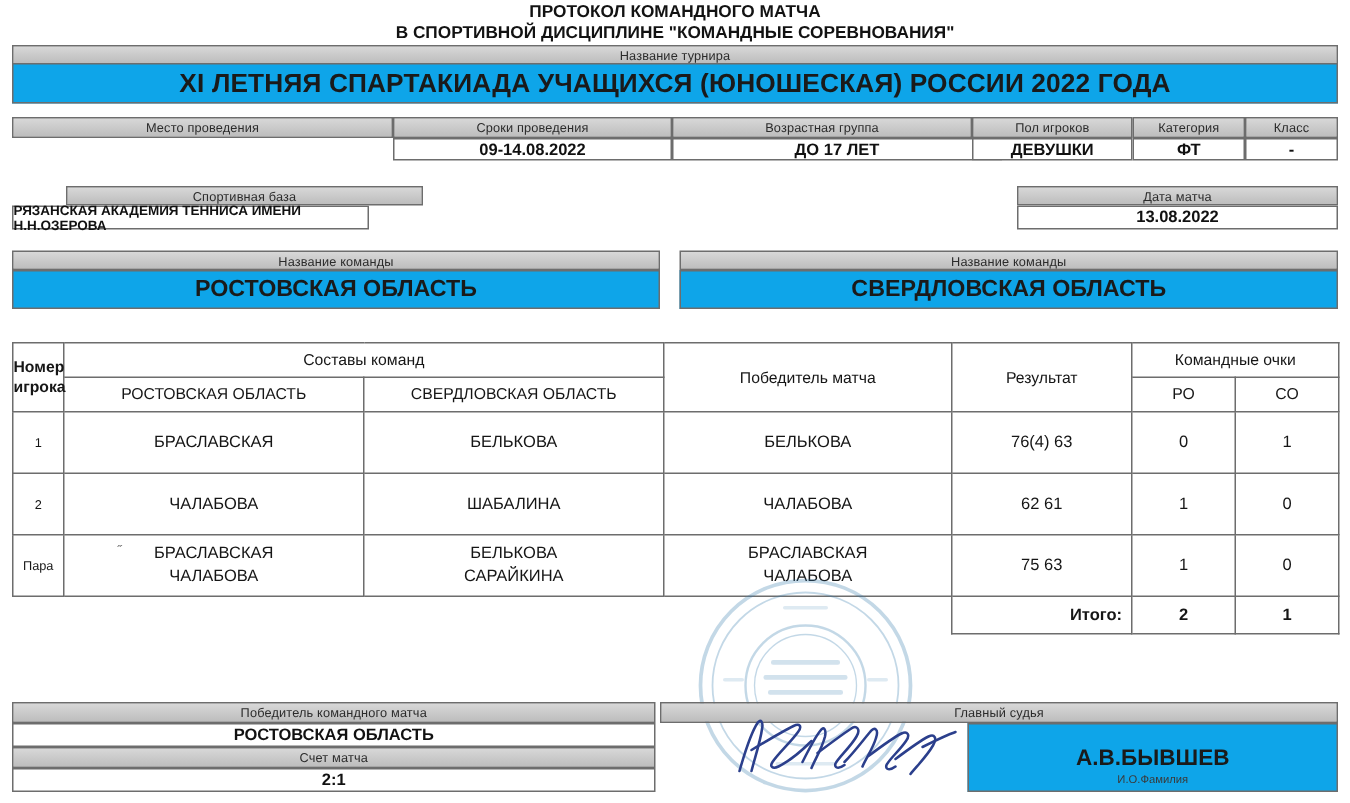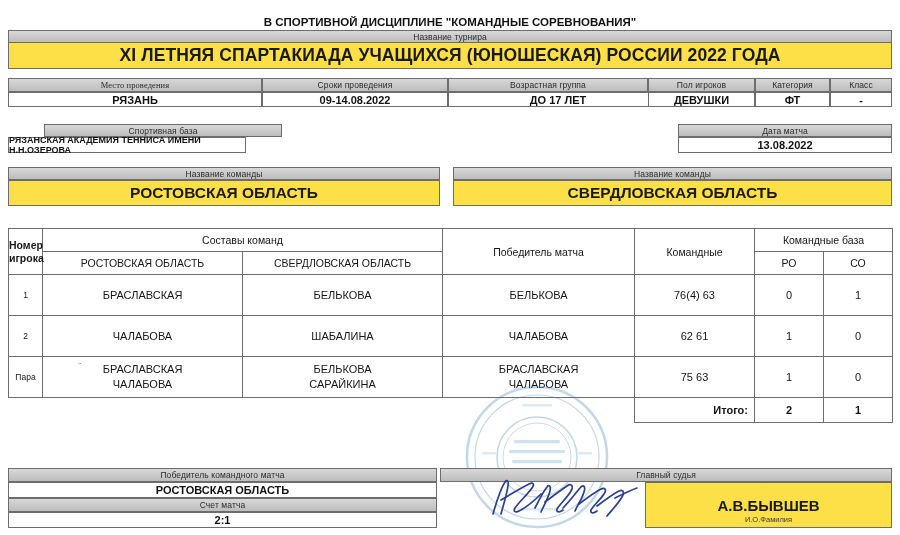--- a/index.html
+++ b/index.html
@@ -21,21 +21,21 @@
     position: absolute;
     inset: 0;
     width: 900px;
     height: 535px;
   }
 
   
   .abs { position: absolute; box-sizing: border-box; }
   .cellbox {
     border: 1px solid #6d6d6d;
-    background: #fde047;
+    background: #0ea5e9;
   }
   .lbl {
     background: linear-gradient(180deg, #d8d8d8 0%, #c9c9c9 55%, #bdbdbd 100%);
     border: 1px solid #6d6d6d;
     color: #2b2b2b;
     font-size: 8.5px;
     letter-spacing: .1px;
   }
   .val {
     border: 1px solid #6d6d6d;
@@ -167,33 +167,33 @@
     width: 150px; height: 150px;
     opacity: .30;
     pointer-events: none;
   }
 </style>
 </head>
 <body>
 
 <div class="page">
 
+  <div class="doc-title" id="title-line-1">ПРОТОКОЛ КОМАНДНОГО МАТЧА</div>
   <div class="doc-title" id="title-line-2">В СПОРТИВНОЙ ДИСЦИПЛИНЕ "КОМАНДНЫЕ СОРЕВНОВАНИЯ"</div>
 
   <div class="abs lbl" id="tournament-label">Название турнира</div>
   <div class="abs cellbox" id="tournament-name">XI ЛЕТНЯЯ СПАРТАКИАДА УЧАЩИХСЯ (ЮНОШЕСКАЯ) РОССИИ 2022 ГОДА</div>
 
-  <div class="abs lbl info-head" style="left:8px;  top:78px;  width:254px;font-family:Liberation Serif, serif;">Место проведения</div>
+  <div class="abs lbl info-head" style="left:8px;  top:78px;  width:254px;">Место проведения</div>
   <div class="abs lbl info-head" style="left:262px;top:78px;  width:186px;">Сроки проведения</div>
   <div class="abs lbl info-head" style="left:448px;top:78px;  width:200px;">Возрастная группа</div>
   <div class="abs lbl info-head" style="left:648px;top:78px;  width:107px;">Пол игроков</div>
   <div class="abs lbl info-head" style="left:755px;top:78px;  width:75px;text-align:center;">Категория</div>
   <div class="abs lbl info-head" style="left:830px;top:78px;  width:62px;">Класс</div>
 
-  <div class="abs val info-val" style="left:8px;  top:92px; width:254px;">РЯЗАНЬ</div>
   <div class="abs val info-val" style="left:262px;top:92px; width:186px;text-align:right;">09-14.08.2022</div>
   <div class="abs val info-val" style="left:448px;top:92px; width:220px;">ДО 17 ЛЕТ</div>
   <div class="abs val info-val" style="left:648px;top:92px; width:107px;">ДЕВУШКИ</div>
   <div class="abs val info-val" style="left:755px;top:92px; width:75px;">ФТ</div>
   <div class="abs val info-val" style="left:830px;top:92px; width:62px;">-</div>
 
   <div class="abs lbl blk-head" style="left:8px; top:124px; width:238px;margin-left:36px;">Спортивная база</div>
   <div class="abs lbl blk-head" style="left:678px; top:124px; width:214px;">Дата матча</div>
 
   <div class="abs val blk-val" style="left:8px; top:137px; width:238px; font-size:9px;">РЯЗАНСКАЯ АКАДЕМИЯ ТЕННИСА ИМЕНИ Н.Н.ОЗЕРОВА</div>
@@ -213,22 +213,22 @@
       <col style="width:192px">
       <col style="width:120px">
       <col style="width:69px">
       <col style="width:69px">
     </colgroup>
     <thead>
       <tr>
         <th rowspan="2" class="th-tiny" style="height:22px;font-weight:bold;">Номер игрока</th>
         <th colspan="2" style="height:22px;">Составы команд</th>
         <th rowspan="2">Победитель матча</th>
-        <th rowspan="2">Командные</th>
-        <th colspan="2" class="th-sm">Командные база</th>
+        <th rowspan="2">Результат</th>
+        <th colspan="2" class="th-sm">Командные очки</th>
       </tr>
       <tr>
         <th class="th-sm" style="height:22px;">РОСТОВСКАЯ ОБЛАСТЬ</th>
         <th class="th-sm">СВЕРДЛОВСКАЯ ОБЛАСТЬ</th>
         <th class="th-sm">РО</th>
         <th class="th-sm">СО</th>
       </tr>
     </thead>
     <tbody id="results-body">
         <tr class="row-h">

